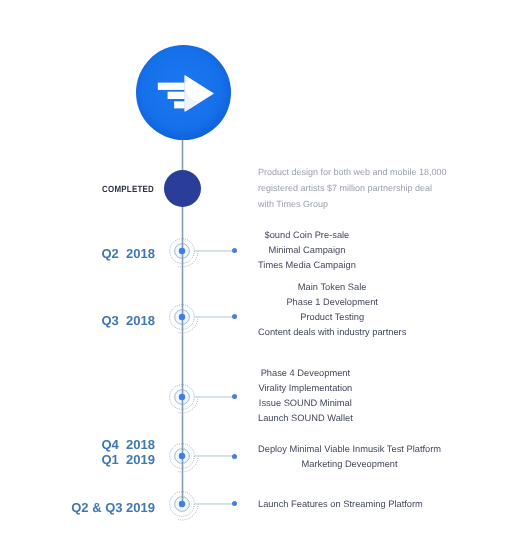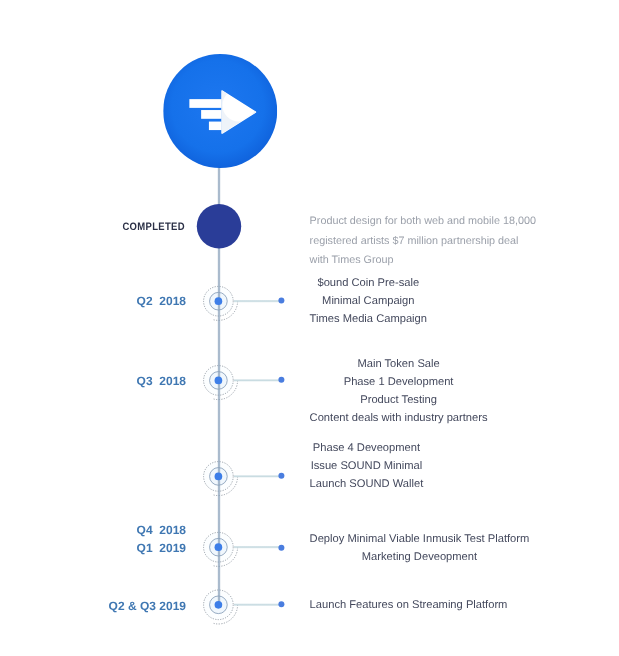--- a/index.html
+++ b/index.html
@@ -8,23 +8,23 @@
   #root{position:relative;width:516px;height:547px;}
 
   .vline{position:absolute;left:181px;top:122px;width:3px;height:381.8px;
     background:linear-gradient(to right, rgba(140,163,188,0) 0%, rgba(140,163,188,0.55) 28%, rgba(132,156,182,1) 50%, rgba(140,163,188,0.55) 72%, rgba(140,163,188,0) 100%);}
 
   .logo{position:absolute;left:136px;top:45px;width:95px;height:95px;z-index:6;}
 
   .completed-dot{position:absolute;left:164px;top:170px;width:37px;height:37px;border-radius:50%;background:#2a3d98;z-index:5;}
   .completed-label{position:absolute;left:102px;top:185.3px;font-size:9px;font-weight:bold;letter-spacing:0.3px;color:#2b3046;white-space:nowrap;line-height:1;transform:scaleX(0.88);transform-origin:left top;z-index:7;}
 
-  .desc{position:absolute;left:258px;top:164px;width:190px;color:#9ba0aa;font-size:9px;line-height:16.05px;margin-top:12px;}
+  .desc{position:absolute;left:258px;top:164px;width:190px;color:#9ba0aa;font-size:9px;line-height:16.05px;}
 
-  .phase-label{position:absolute;color:#3f77b2;font-size:10px;font-weight:bold;white-space:nowrap;text-align:right;line-height:1;}
+  .phase-label{position:absolute;color:#3f77b2;font-size:13px;font-weight:bold;white-space:nowrap;text-align:right;line-height:1;}
 
   .marker{position:absolute;width:27px;height:27px;}
 
   .conn{position:absolute;height:2px;background:linear-gradient(to bottom, rgba(198,218,224,0.6) 0%, rgba(198,218,224,1) 50%, rgba(198,218,224,0.35) 100%);}
   .conn-dot{position:absolute;width:5px;height:5px;border-radius:50%;background:#4a7ddf;}
 
   .items{position:absolute;left:258px;color:#43485c;font-size:9.3px;line-height:14.95px;white-space:nowrap;text-align:center;}
 </style>
 </head>
 <body>
@@ -103,34 +103,35 @@
         <div>$ound Coin Pre-sale</div>
         <div>Minimal Campaign</div>
         <div>Times Media Campaign</div>
       </div>
       <div class="conn" style="left: 195.2px; top: 315.8px; width: 38.8px;"></div>
       <div class="conn-dot" style="left: 231.6px; top: 314.4px;"></div>
       <div class="marker" style="left: 168.3px; top: 302.8px;"><svg width="28" height="28" viewBox="0 0 28 28">
           <circle cx="14" cy="14" r="3.2" fill="#3d7ee8"></circle>
         </svg></div>
       <div class="phase-label" style="right: 361px; top: 313.6px;">Q3&nbsp;&nbsp;2018</div>
-      <div class="items" style="top: 296px;">
+      <div class="items" style="top: 280px;">
         <div>Main Token Sale</div>
         <div>Phase 1 Development</div>
         <div>Product Testing</div>
         <div>Content deals with industry partners</div>
       </div>
       <div class="conn" style="left: 195.2px; top: 395.8px; width: 38.8px;"></div>
       <div class="conn-dot" style="left: 231.6px; top: 394.4px;"></div>
       <div class="marker" style="left: 168.3px; top: 382.8px;"><svg width="28" height="28" viewBox="0 0 28 28">
           <circle cx="14" cy="14" r="3.2" fill="#3d7ee8"></circle>
         </svg></div>
       <div class="phase-label" style="right: 361px; top: 393.6px; margin-top: 44px;">Q4&nbsp;&nbsp;2018</div>
       <div class="items" style="top: 365.8px;">
         <div>Phase 4 Deveopment</div>
+        <div>Virality Implementation</div>
         <div>Issue SOUND Minimal</div>
         <div>Launch SOUND Wallet</div>
       </div>
       <div class="conn" style="left: 195.2px; top: 455.3px; width: 38.8px;"></div>
       <div class="conn-dot" style="left: 231.6px; top: 453.9px;"></div>
       <div class="marker" style="left: 168.3px; top: 442.3px;"><svg width="28" height="28" viewBox="0 0 28 28">
           <circle cx="14" cy="14" r="3.2" fill="#3d7ee8"></circle>
         </svg></div>
       <div class="phase-label" style="right: 361px; top: 453.1px;">Q1&nbsp;&nbsp;2019</div>
       <div class="items" style="top: 441.9px;">

